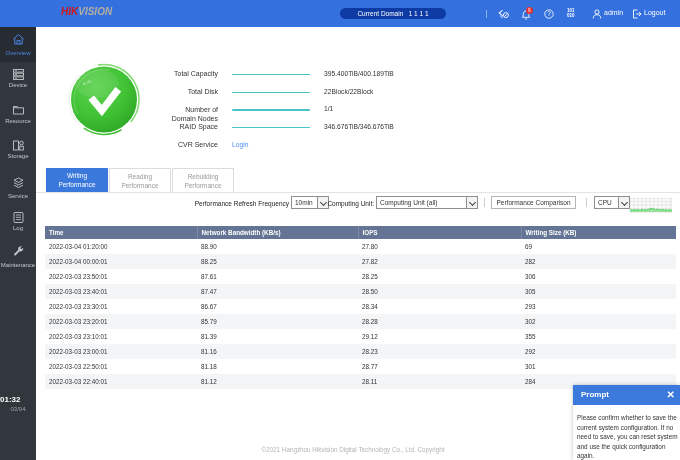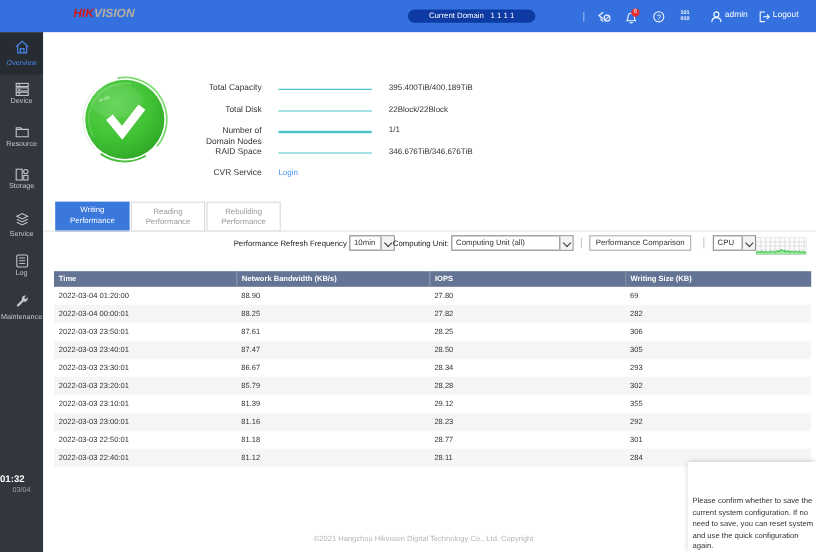--- a/index.html
+++ b/index.html
@@ -286,14 +286,15 @@
         <td>81.12</td>
         <td>28.11</td>
         <td>284</td>
       </tr>
 </tbody>
   </table>
 
 <div id="footer" style="padding-right:10px;">©2021 Hangzhou Hikvision Digital Technology Co., Ltd. Copyright</div>
 
 <div id="prompt">
+  <div id="phead">Prompt<span id="pclose">✕</span></div>
   <div id="pbody">Please confirm whether to save the<br>current system configuration. If no<br>need to save, you can reset system<br>and use the quick configuration<br>again.</div>
 </div>
 
 </body></html>

